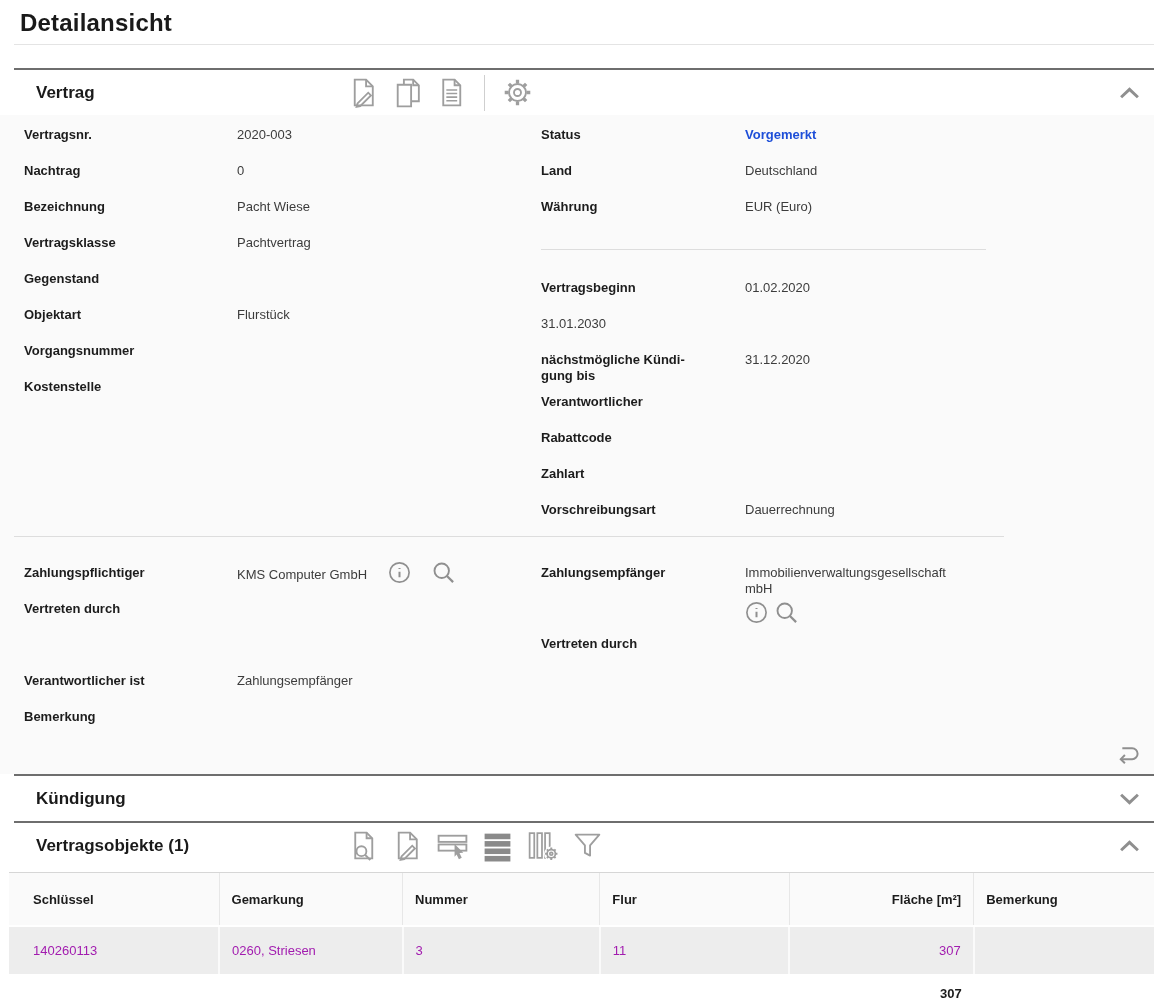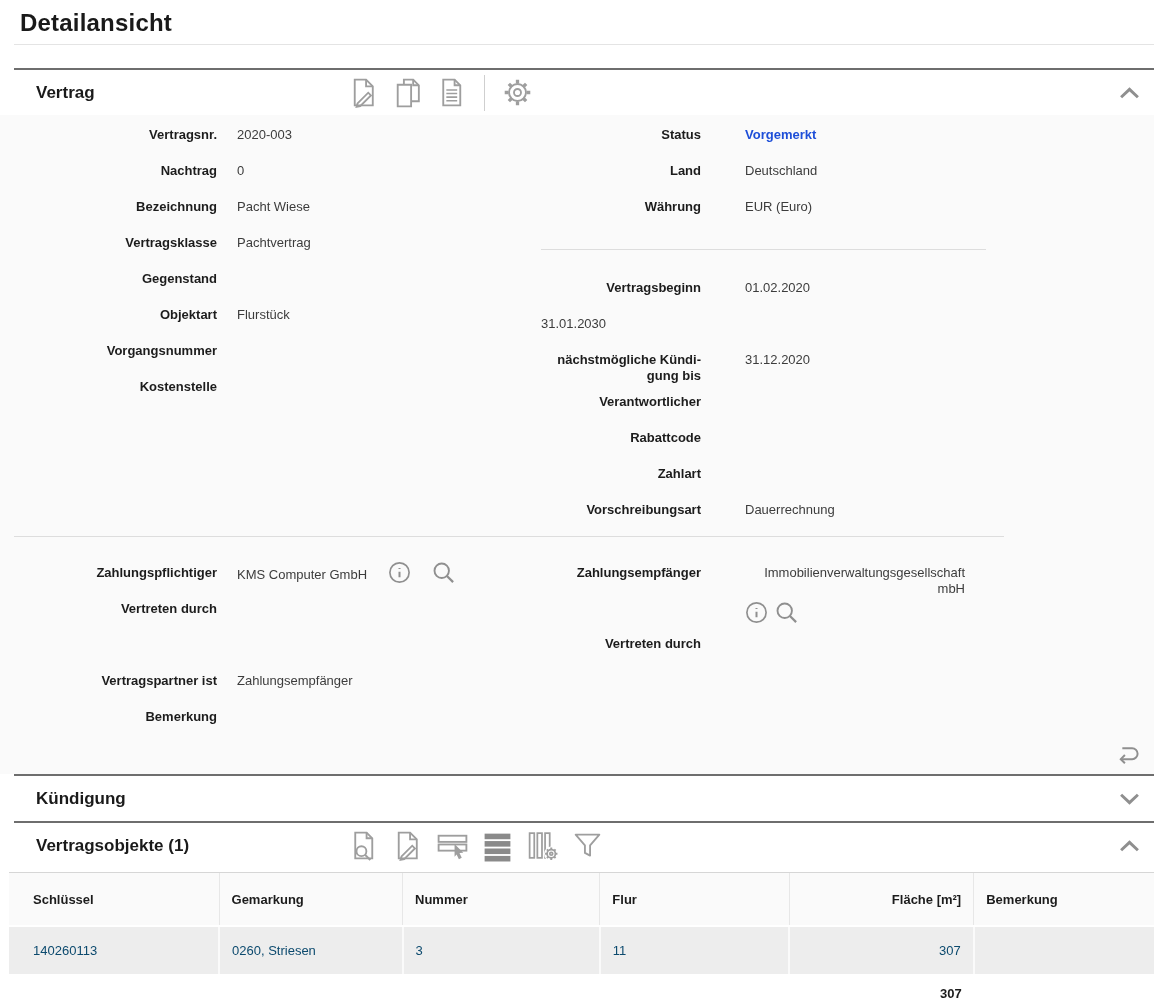--- a/index.html
+++ b/index.html
@@ -19,21 +19,21 @@
   .toolbar { display:flex; align-items:center; gap:11px; }
   .tbtn { background:none; border:0; padding:0; margin:0; cursor:pointer; line-height:0; }
   .tsep { width:1px; height:36px; background:#cfcfcf; margin:0 5px; }
   .chev { margin-left:auto; background:none; border:0; padding:0; cursor:pointer; line-height:0; }
 
   .sec-body { background:#fafafa; }
   .cols { display:flex; padding-top:2px; }
   .col-l { flex:0 0 541px; padding-left:24px; }
   .col-r { flex:1 1 auto; padding-right:14px; }
   .frow { display:flex; align-items:flex-start; min-height:36px; }
-  .frow > * { padding-top:10px;text-align:right; }
+  .frow > * { padding-top:10px; }
   .flabel { font-weight:bold; flex:none; color:#1c1c1c; line-height:16px; }
   .col-l .flabel { width:213px; padding-right:20px; }
   .col-r .flabel { width:204px; padding-right:44px; }
   .fvalue { color:#3c3c3c; line-height:16px; }
   .fvalue.link { color:#1d4ed8; font-weight:bold; cursor:pointer; }
   .val-narrow { max-width:220px; }
   .r-divider { border:0; border-top:1px solid #dddddd; margin:24px 154px 20px 0; }
   .mid-divider { border:0; border-top:1px solid #dddddd; margin:8px 150px 6px 14px; }
   .partner { padding-top:12px; }
   .val-icons { display:flex; align-items:center; gap:21px; padding-top:6px; }
@@ -44,21 +44,21 @@
   .return-row { display:flex; justify-content:flex-end; padding:8px 12px 8px 0; }
 
   table { width:100%; border-collapse:collapse; table-layout:fixed; margin-top:4px;margin-left:9px; }
   thead th {
     background:#fafafa; text-align:left; font-weight:bold; color:#1c1c1c;
     padding:19px 12px 18px 12px; border-top:1px solid #d6d6d6; border-left:1px solid #e7e7e7;
   }
   thead th:first-child { padding-left:24px; border-left:0; }
   .num { text-align:right; }
   tbody td {
-    background:#ededed; color:#0c4a6e; padding:16px 12px;
+    background:#ededed; color:#a21caf; padding:16px 12px;
     border-top:2px solid #ffffff; border-left:2px solid #fafafa;
   }
   tbody td:first-child { padding-left:24px; border-left:0; }
   tfoot td { background:#fff; font-weight:bold; color:#1c1c1c; padding:12px 12px 6px 12px; }
 
   svg { display:block; }
 </style>
 </head>
 <body>
 
@@ -210,21 +210,21 @@
                   </svg>
               </button>
             </div>
           </div>
           <div class="frow">
               <div class="flabel">Vertreten durch</div>
               <div class="fvalue"></div>
             </div>
           <div class="spacer-row"></div>
           <div class="frow">
-              <div class="flabel">Vertragspartner ist</div>
+              <div class="flabel">Verantwortlicher ist</div>
               <div class="fvalue">Zahlungsempfänger</div>
             </div>
           <div class="frow">
               <div class="flabel">Bemerkung</div>
               <div class="fvalue"></div>
             </div>
         </div>
         <div class="col-r">
           <div class="frow">
             <div class="flabel">Zahlungsempfänger</div>

